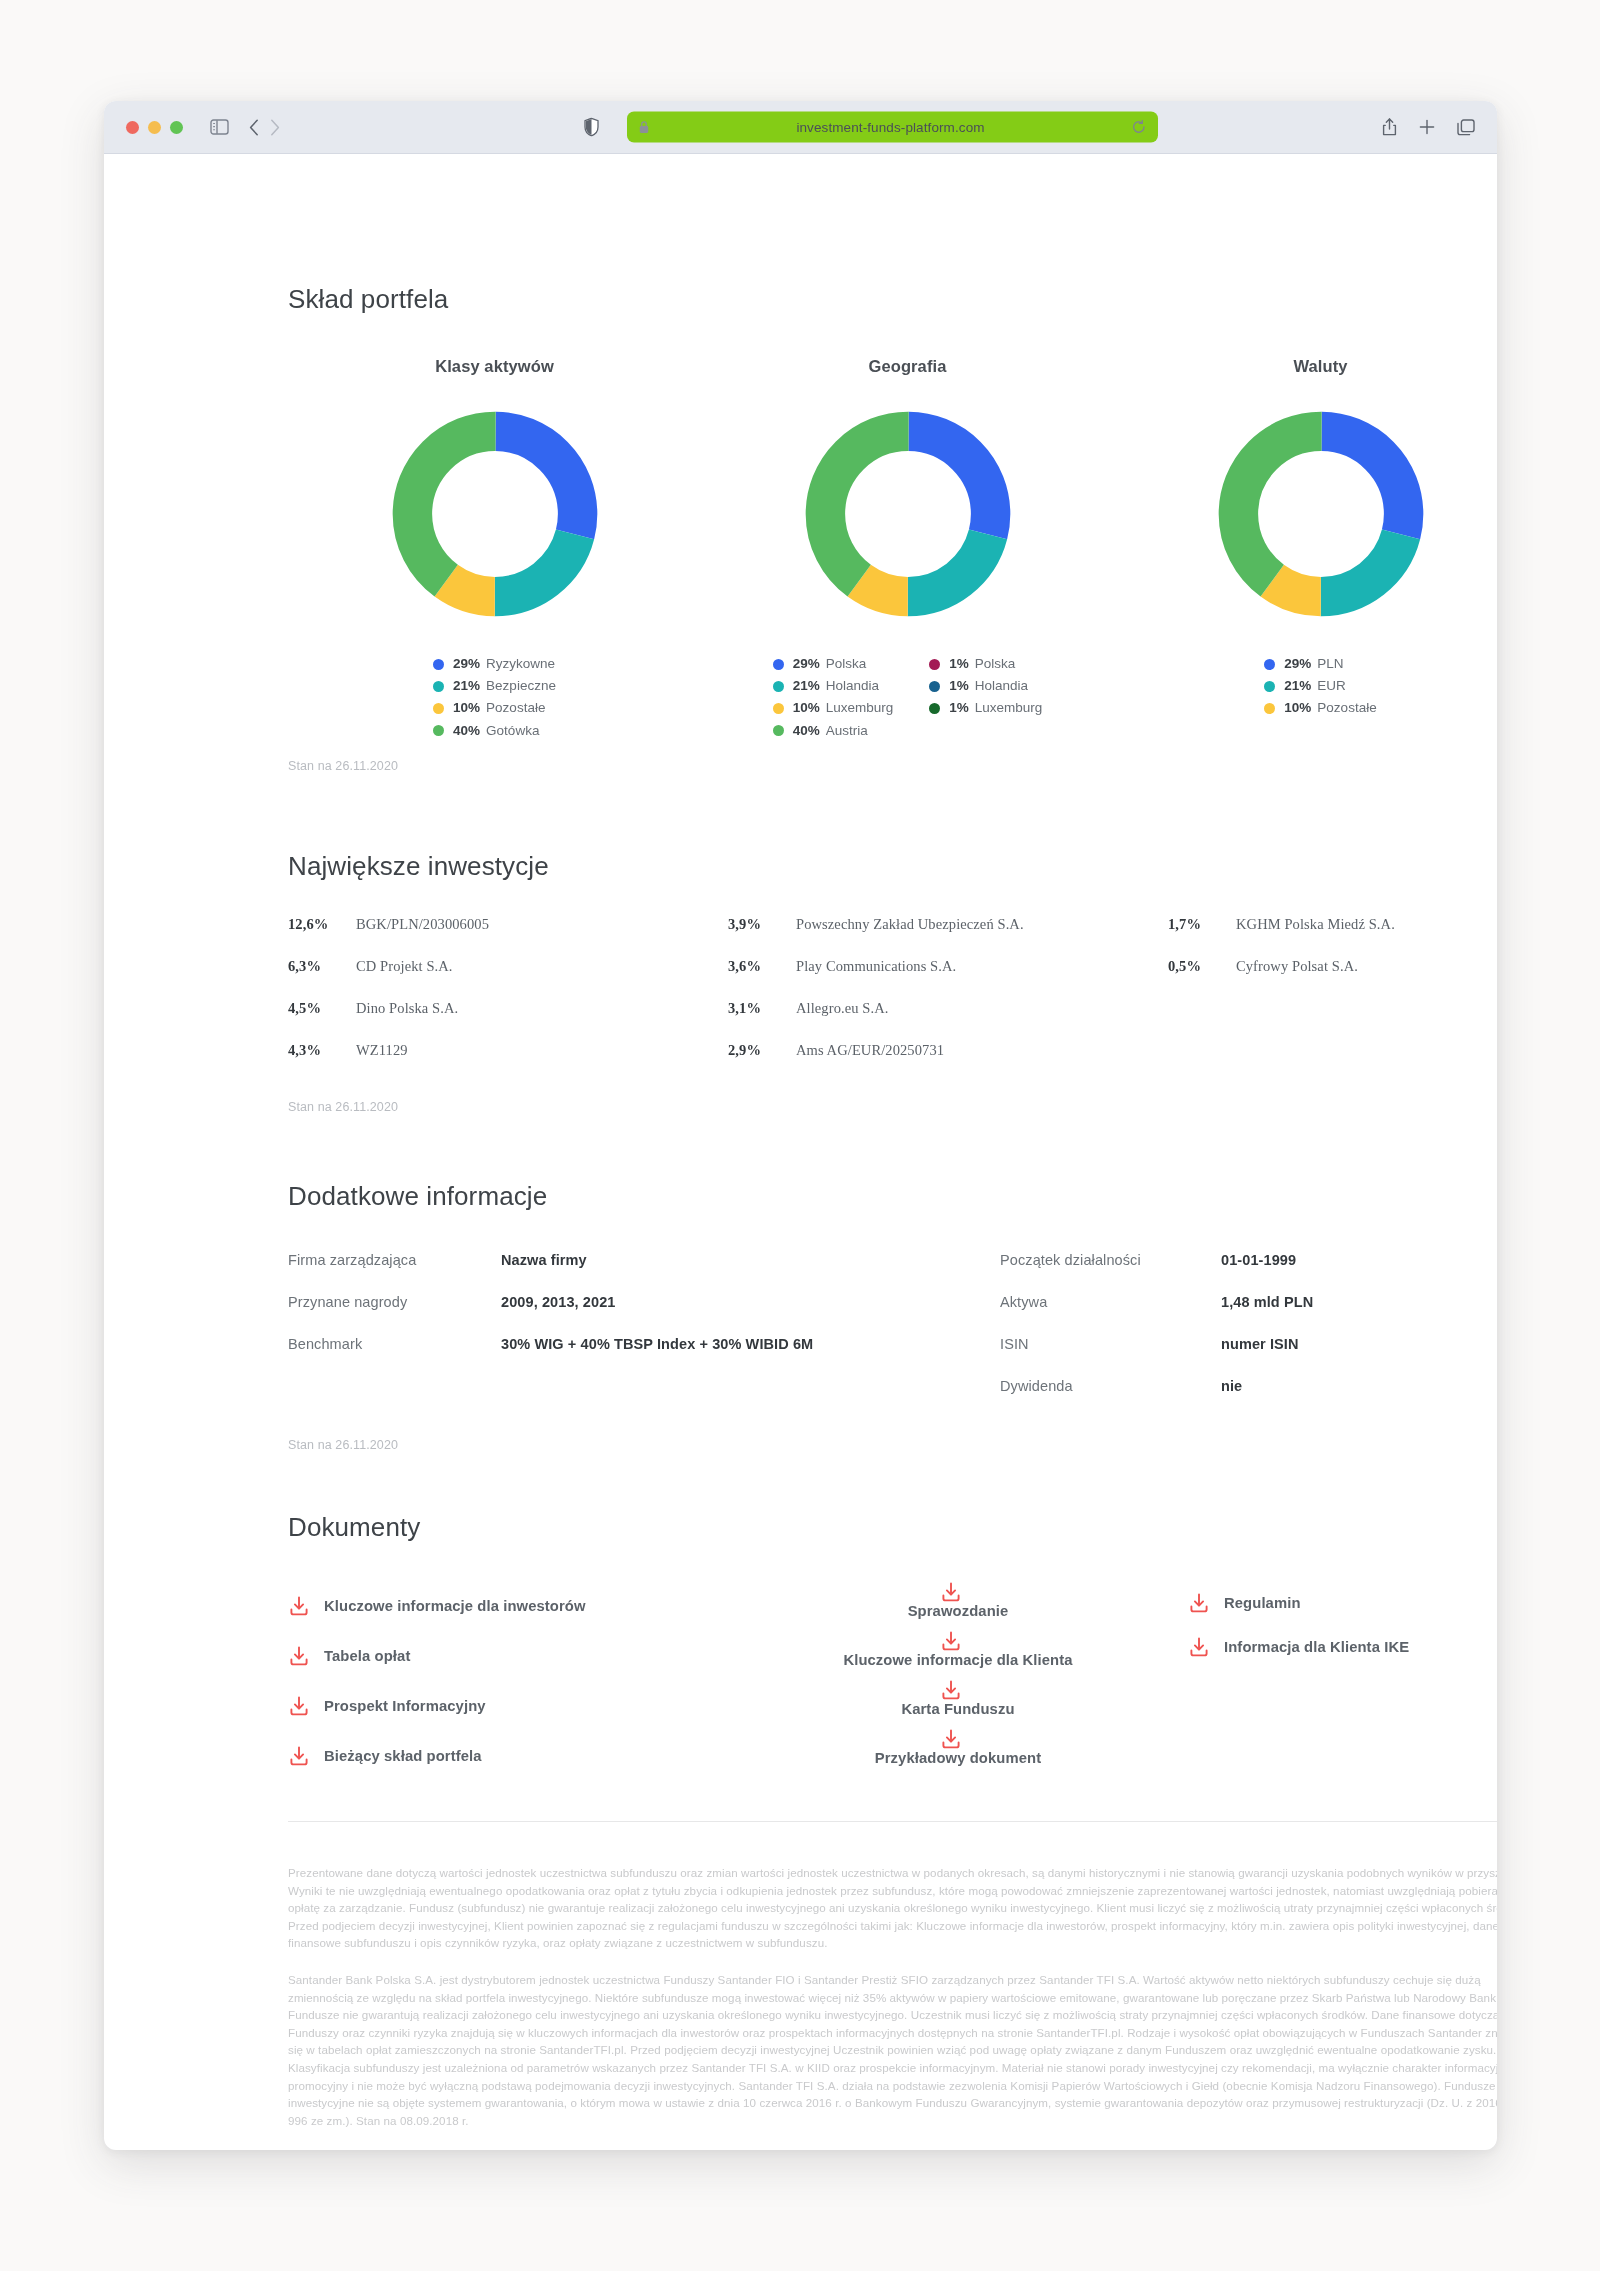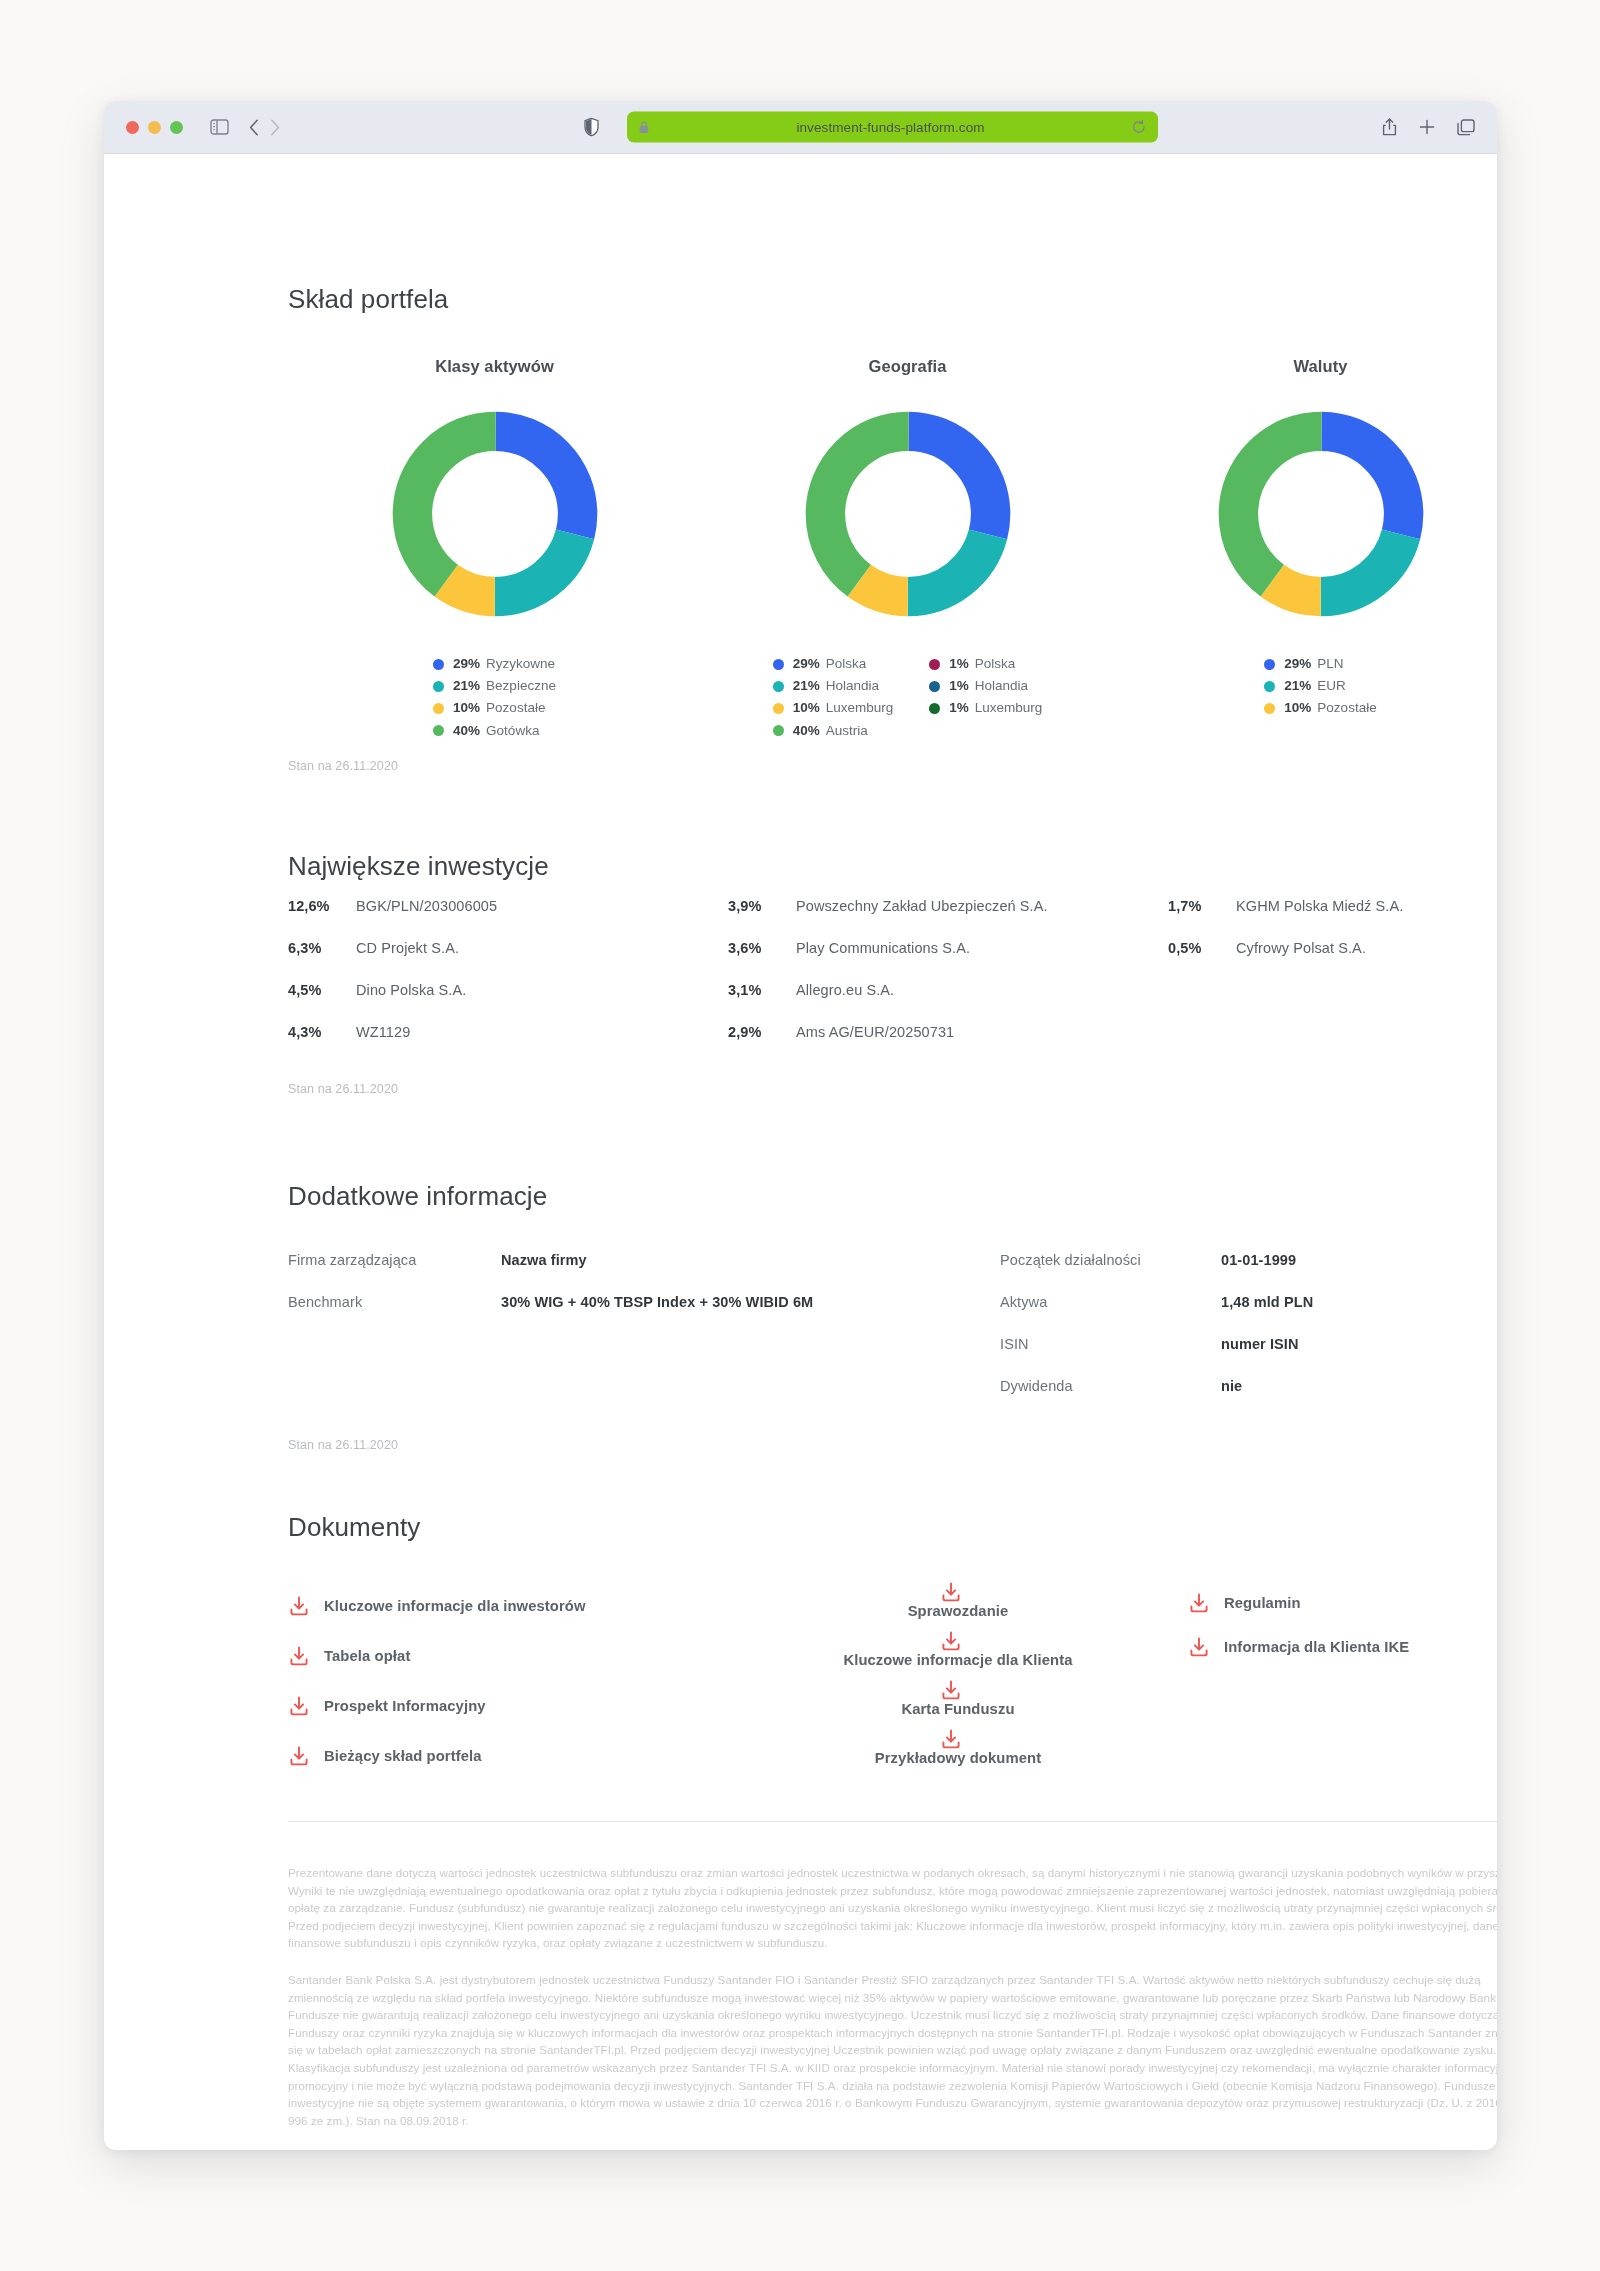--- a/index.html
+++ b/index.html
@@ -135,21 +135,22 @@
   }
   .legend-pct { font-weight: 700; color: #3c4146; margin-right: 6px; }
   .legend-label { color: #696f76; }
 
   #portfolio-stan { position: absolute; left: 0px; top: 475px; }
 
   
   #sec-investments { position: absolute; left: 184px; top: 750px; width: 1240px; }
   .inv-grid {
     display: flex;
-    margin-top: 16px;
+    margin-top: 34px;
+    font-family: Liberation Serif, serif;
   }
   .inv-col { display: flex; flex-direction: column; }
   .inv-col.c1 { width: 440px; }
   .inv-col.c2 { width: 440px; }
   .inv-col.c3 { width: 330px; }
   .inv-row { display: flex; height: 42px; align-items: flex-start; }
   .inv-pct {
     font-weight: 700; font-size: 14.5px; color: #33383d;
     width: 68px; flex: 0 0 auto; letter-spacing: 0.1px;
   }
@@ -476,20 +477,24 @@
       <section id="sec-info">
         <h2 class="section-title">Dodatkowe informacje</h2>
 
         <div class="info-grid">
           <div class="info-col left">
             <div class="info-row">
               <span class="info-label">Firma zarządzająca</span>
               <span class="info-value">Nazwa firmy</span>
             </div>
             <div class="info-row">
+              <span class="info-label">Przynane nagrody</span>
+              <span class="info-value">2009, 2013, 2021</span>
+            </div>
+            <div class="info-row">
               <span class="info-label">Benchmark</span>
               <span class="info-value">30% WIG + 40% TBSP Index + 30% WIBID 6M</span>
             </div>
           </div>
 
           <div class="info-col right">
             <div class="info-row">
               <span class="info-label">Początek działalności</span>
               <span class="info-value">01-01-1999</span>
             </div>

